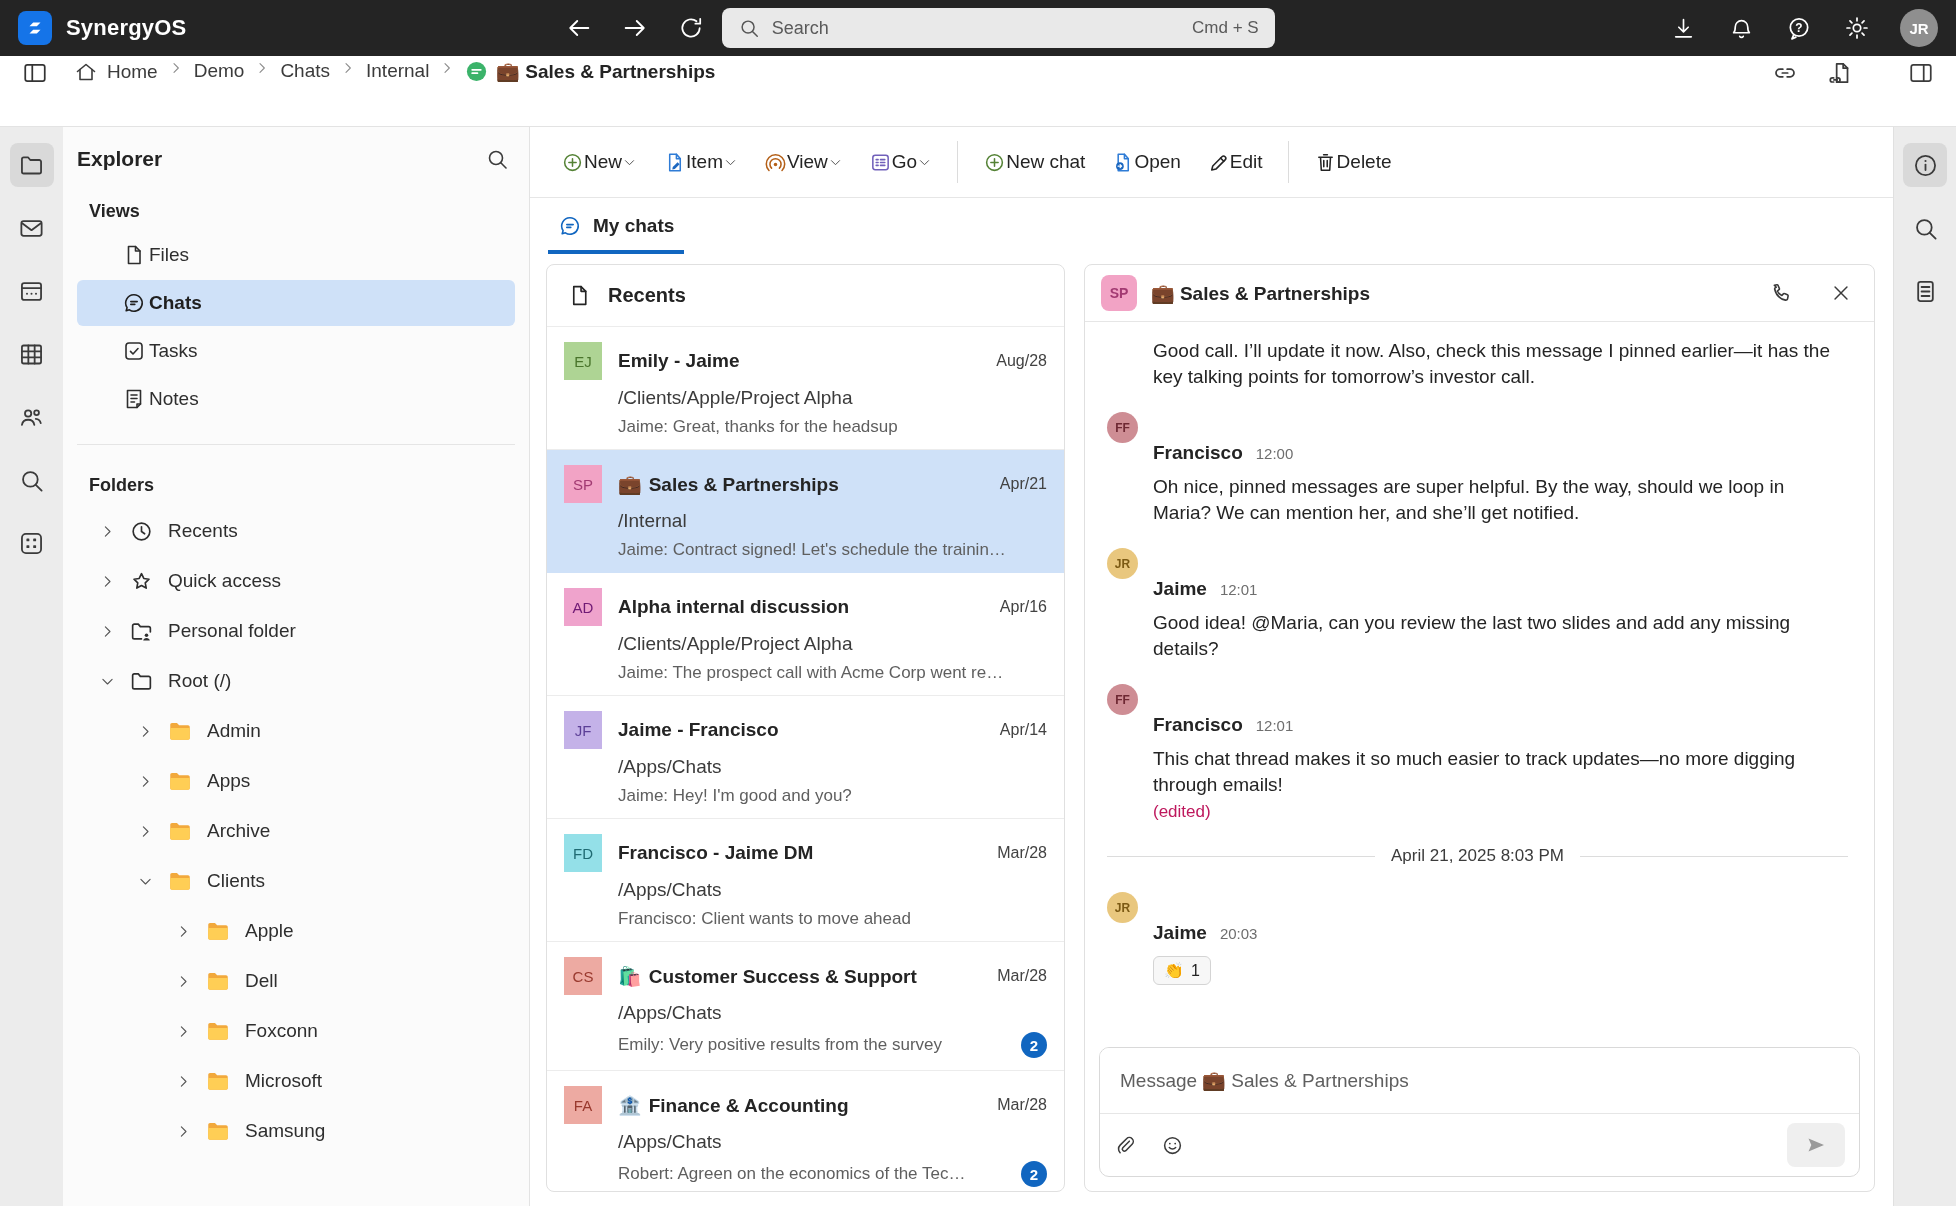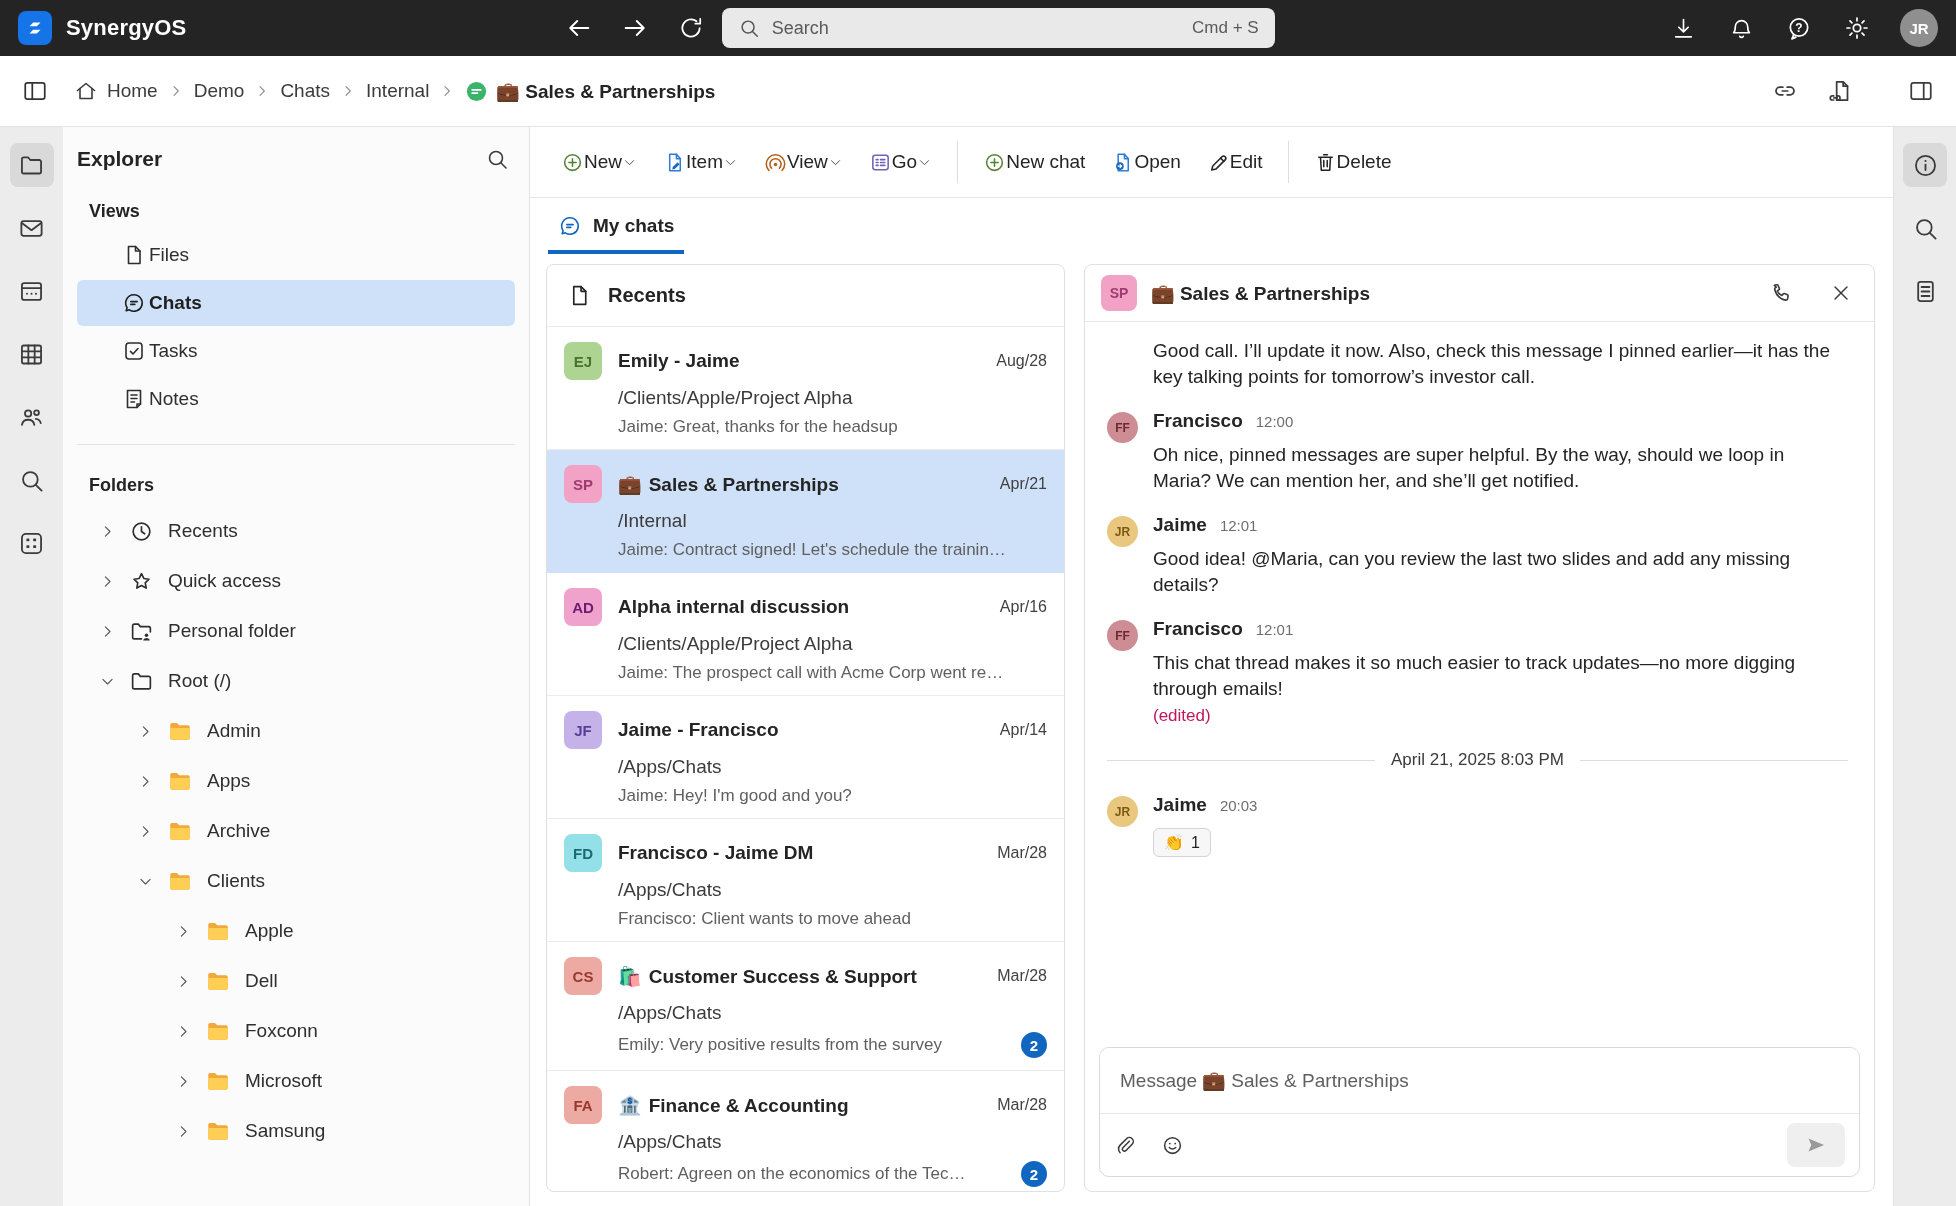--- a/index.html
+++ b/index.html
@@ -17,21 +17,21 @@
   .tb-nav .navbtn { width:30px; height:30px; display:grid; place-items:center; cursor:pointer; }
   .searchpill { width:553px; height:40px; background:#e9e9e9; border-radius:8px; display:flex; align-items:center; padding:0 16px; margin:0 16px; color:#555; }
   .searchpill input { border:none; outline:none; background:transparent; font-size:18px; color:#444; flex:1; margin-left:12px; font-family:inherit; }
   .searchpill input::placeholder { color:#5a5a5a; }
   .shortcut { font-size:17px; color:#5a5a5a; }
   .tb-right { display:flex; align-items:center; gap:28px; margin-left:auto; }
   .tb-right .navbtn { width:30px; height:30px; display:grid; place-items:center; cursor:pointer; }
   .tb-avatar { width:38px; height:38px; border-radius:50%; background:#8f8f8f; color:#fff; display:grid; place-items:center; font-size:15px; font-weight:bold; }
 
   
-  .crumbbar { height:71px; background:#fff; border-bottom:1px solid #e3e3e3; display:flex; align-items:center; padding:4px 22px; flex:none; font-size:19px; color:#3b3b3b; }
+  .crumbbar { height:71px; background:#fff; border-bottom:1px solid #e3e3e3; display:flex; align-items:flex-start; padding:4px 22px; flex:none; font-size:19px; color:#3b3b3b; }
   .crumbbar .togglebtn { color:#333; margin-right:26px; cursor:pointer; }
   .crumb { display:flex; align-items:center; gap:9px; cursor:pointer; }
   .crumbsep { color:#8c8c8c; margin:0 10px; }
   .crumb-current { font-weight:bold; color:#242424; display:flex; align-items:center; gap:8px; }
   .crumb-right { margin-left:auto; display:flex; align-items:center; gap:30px; color:#3b3b3b; }
   .crumb-right .pane-toggle { margin-left:24px; }
 
   
   .mainrow { flex:1; display:flex; min-height:0; }
   .rail { width:63px; background:#ececec; padding-top:16px; display:flex; flex-direction:column; align-items:center; gap:19px; flex:none; color:#3b3b3b; }
@@ -69,21 +69,21 @@
   .cards { flex:1; display:flex; gap:19px; padding:10px 18px 14px 16px; min-height:0; }
 
   
   .rcard { width:519px; flex:none; border:1px solid #e0e0e0; border-radius:8px; background:#fff; overflow:hidden; display:flex; flex-direction:column; }
   .rcard-head { height:62px; display:flex; align-items:center; gap:16px; padding-left:20px; border-bottom:1px solid #ececec; flex:none; }
   .rcard-head .rtitlehead { font-size:20px; font-weight:bold; }
   .rlist { flex:1; overflow:hidden; }
   .ritem { padding:15px 17px 12px 17px; border-bottom:1px solid #ececec; cursor:pointer; }
   .ritem.selected { background:#cfe1f8; border-bottom-color:transparent; }
   .rtop { display:flex; align-items:center; }
-  .ravatar { width:38px; height:38px; border-radius:8px; display:grid; place-items:center; font-size:15px; font-weight:bold; flex:none; }
+  .ravatar { width:38px; height:38px; border-radius:0; display:grid; place-items:center; font-size:15px; font-weight:normal; flex:none; }
   .rtitle { font-size:19px; font-weight:bold; color:#242424; margin-left:16px; white-space:nowrap; overflow:hidden; }
   .remoji:not(:empty) { margin-right:7px; font-weight:normal; }
   .rdate { margin-left:auto; font-size:16px; color:#424242; flex:none; padding-left:10px; }
   .rpath { margin:7px 0 0 54px; font-size:19px; color:#3b3b3b; }
   .rprev { margin:8px 0 0 54px; display:flex; align-items:center; }
   .rprevtext { font-size:17px; color:#5f5f5f; white-space:nowrap; overflow:hidden; flex:1; }
   .rbadge { margin-left:10px; flex:none; background:#1166c0; color:#fff; width:26px; height:26px; border-radius:50%; display:grid; place-items:center; font-size:15px; font-weight:bold; }
   .rbadge:empty { display:none; }
 
   
@@ -91,21 +91,21 @@
   .ccard-head { height:57px; display:flex; align-items:center; gap:14px; padding:0 22px 0 16px; border-bottom:1px solid #e6e6e6; flex:none; }
   .cavatar { width:36px; height:36px; border-radius:8px; display:grid; place-items:center; font-size:14px; font-weight:bold; flex:none; }
   .ctitle { font-size:19px; font-weight:bold; }
   .chead-actions { margin-left:auto; display:flex; align-items:center; gap:38px; color:#3b3b3b; }
   .chead-actions .abtn { cursor:pointer; }
 
   .cmsgs { flex:1; overflow:hidden; padding:12px 26px 0 22px; }
   .msg { position:relative; padding-left:46px; margin-bottom:20px; }
   .mavatar { position:absolute; left:0; top:2px; width:31px; height:31px; border-radius:50%; display:grid; place-items:center; font-size:12px; font-weight:bold; }
   .mhead { display:flex; align-items:baseline; gap:13px; }
-  .mname { font-size:19px; font-weight:bold; }
+  .mname { font-size:19px; font-weight:bold;margin-top:32px; }
   .mtime { font-size:15px; color:#6e6e6e; }
   .mtext { font-size:19px; line-height:26px; margin-top:10px; color:#242424; max-width:680px; }
   .msg.cont { margin-top:4px; }
   .msg.cont .mtext { margin-top:0; }
   .medited { font-size:17px; color:#be185d; margin-top:4px; }
   .medited:empty { display:none; }
   .mdivider { display:flex; align-items:center; gap:16px; margin:24px 0; color:#3b3b3b; font-size:17px; }
   .mdivider .line { flex:1; height:1px; background:#dcdcdc; }
   .reaction { display:inline-flex; align-items:center; gap:7px; margin-top:12px; padding:4px 10px; border:1px solid #d4d4d4; border-radius:6px; background:#f7f7f7; font-size:16px; cursor:pointer; }
 

